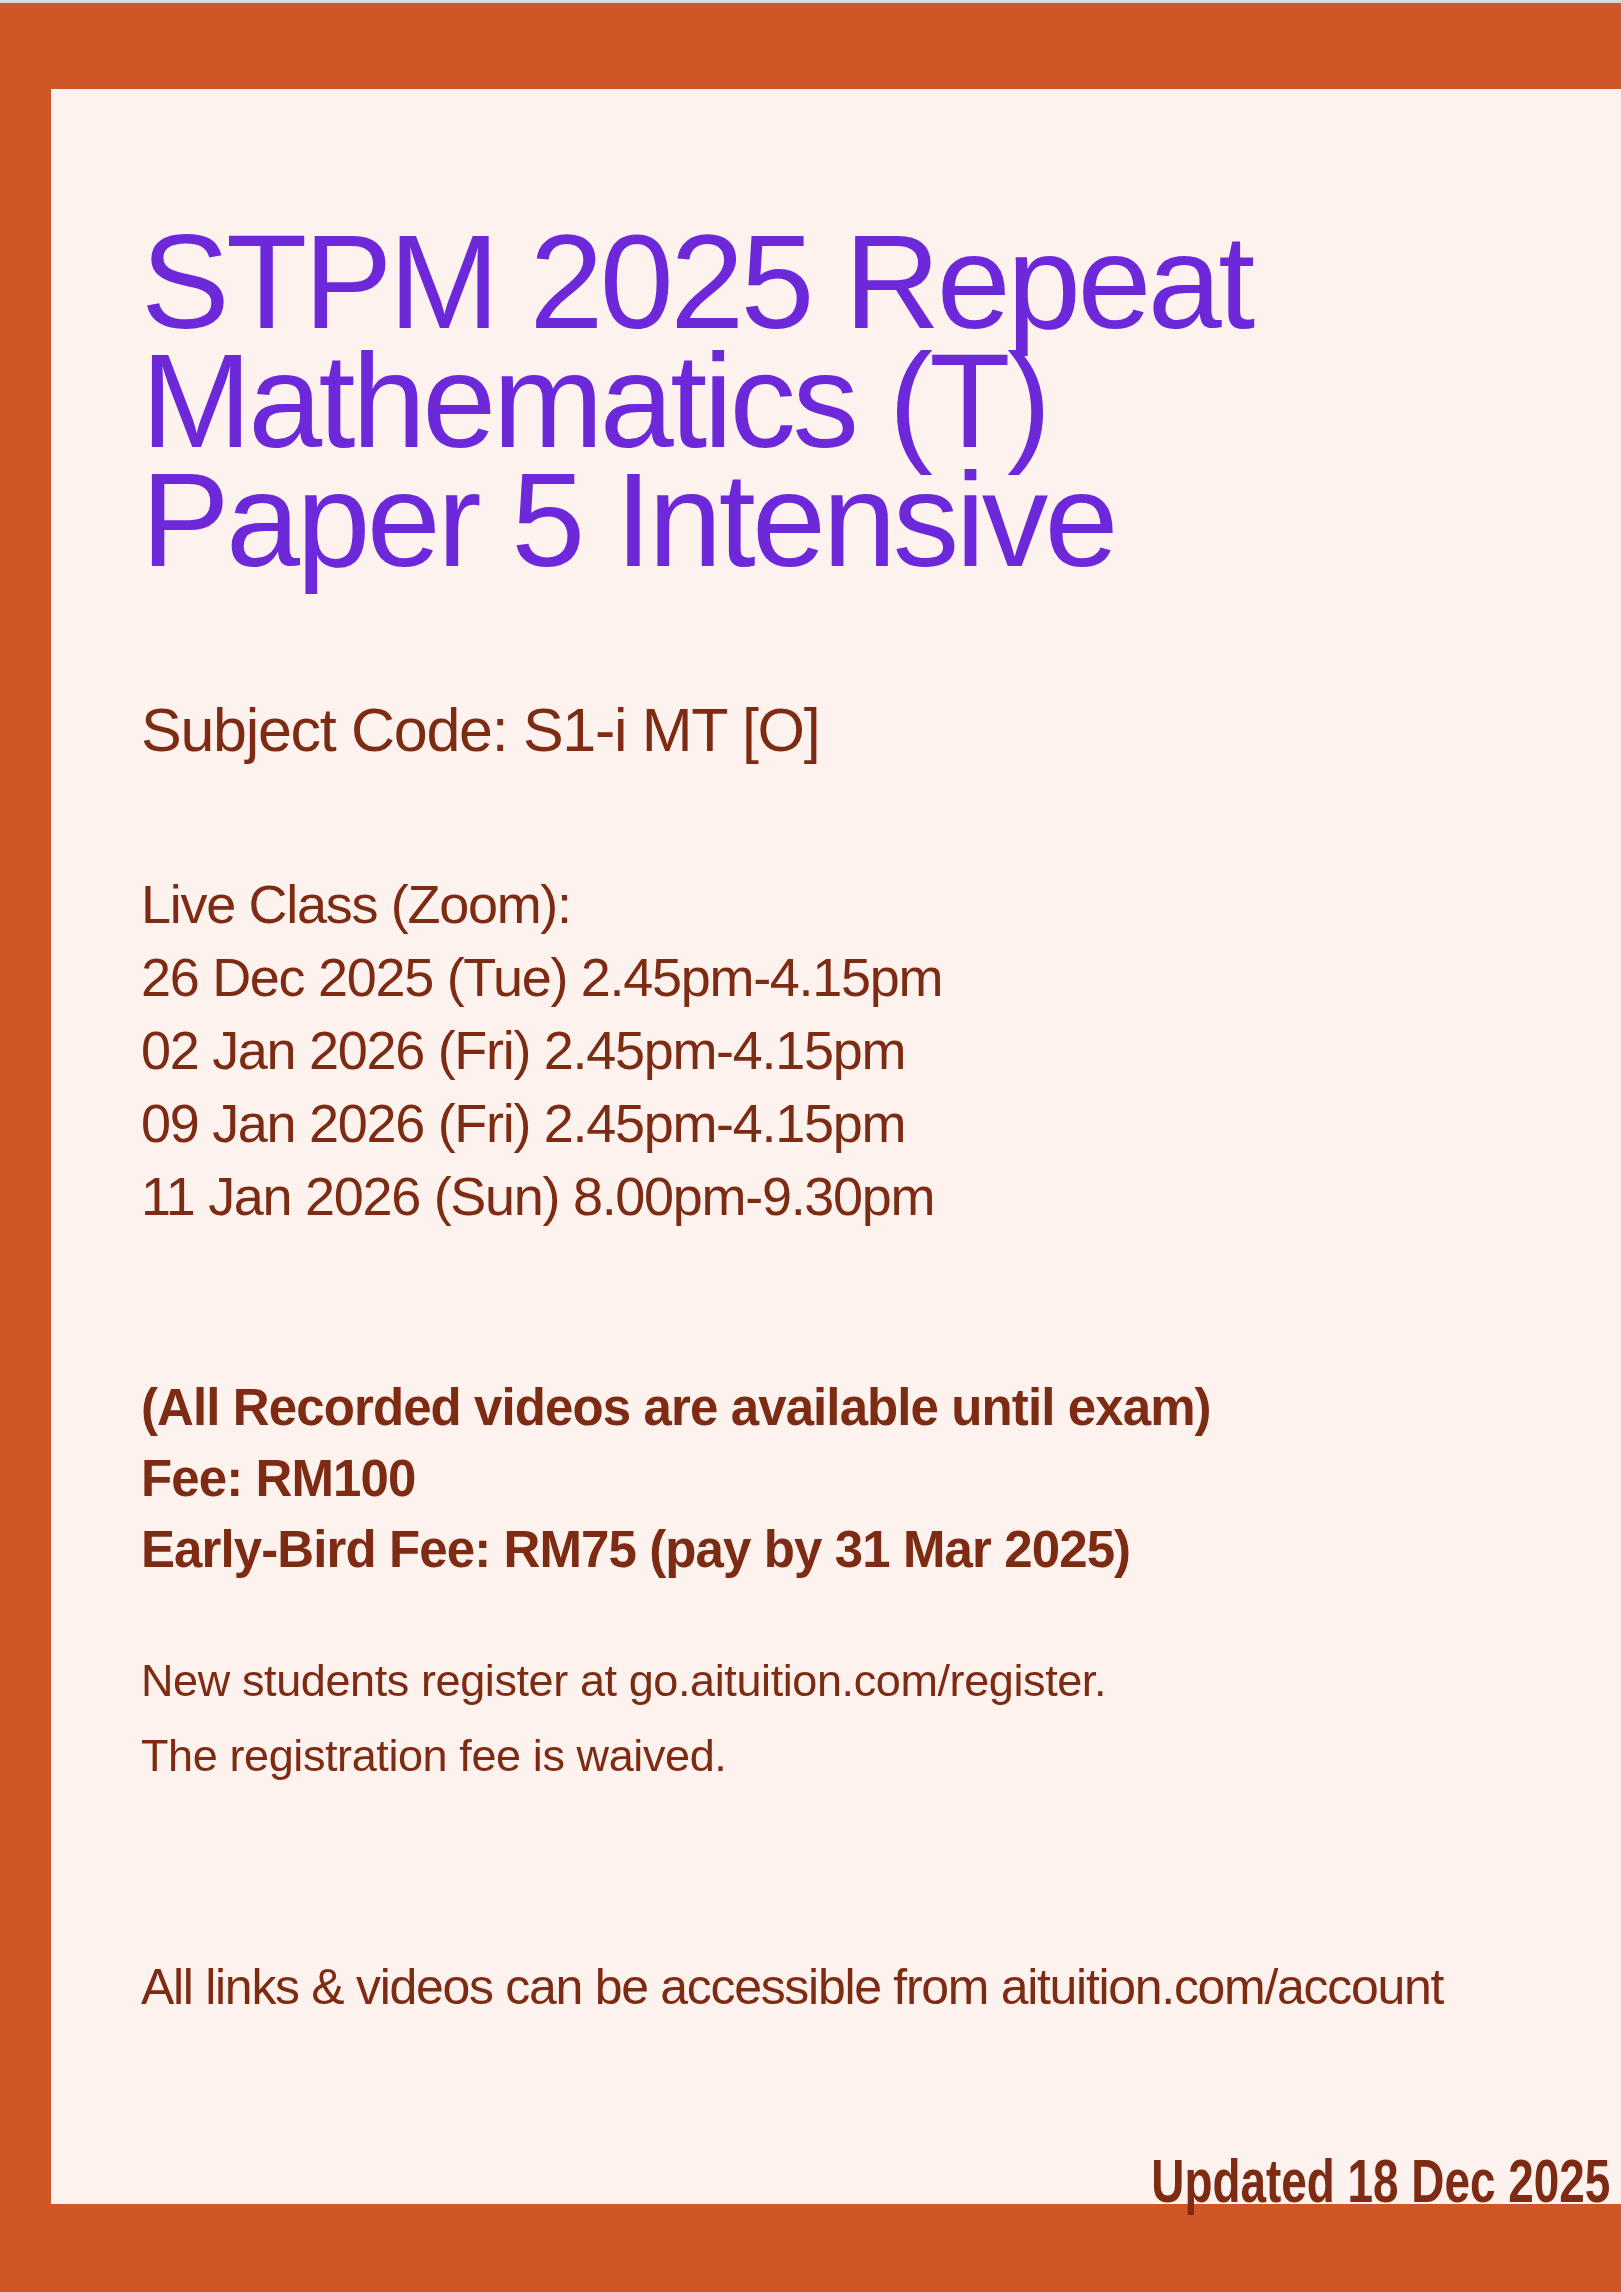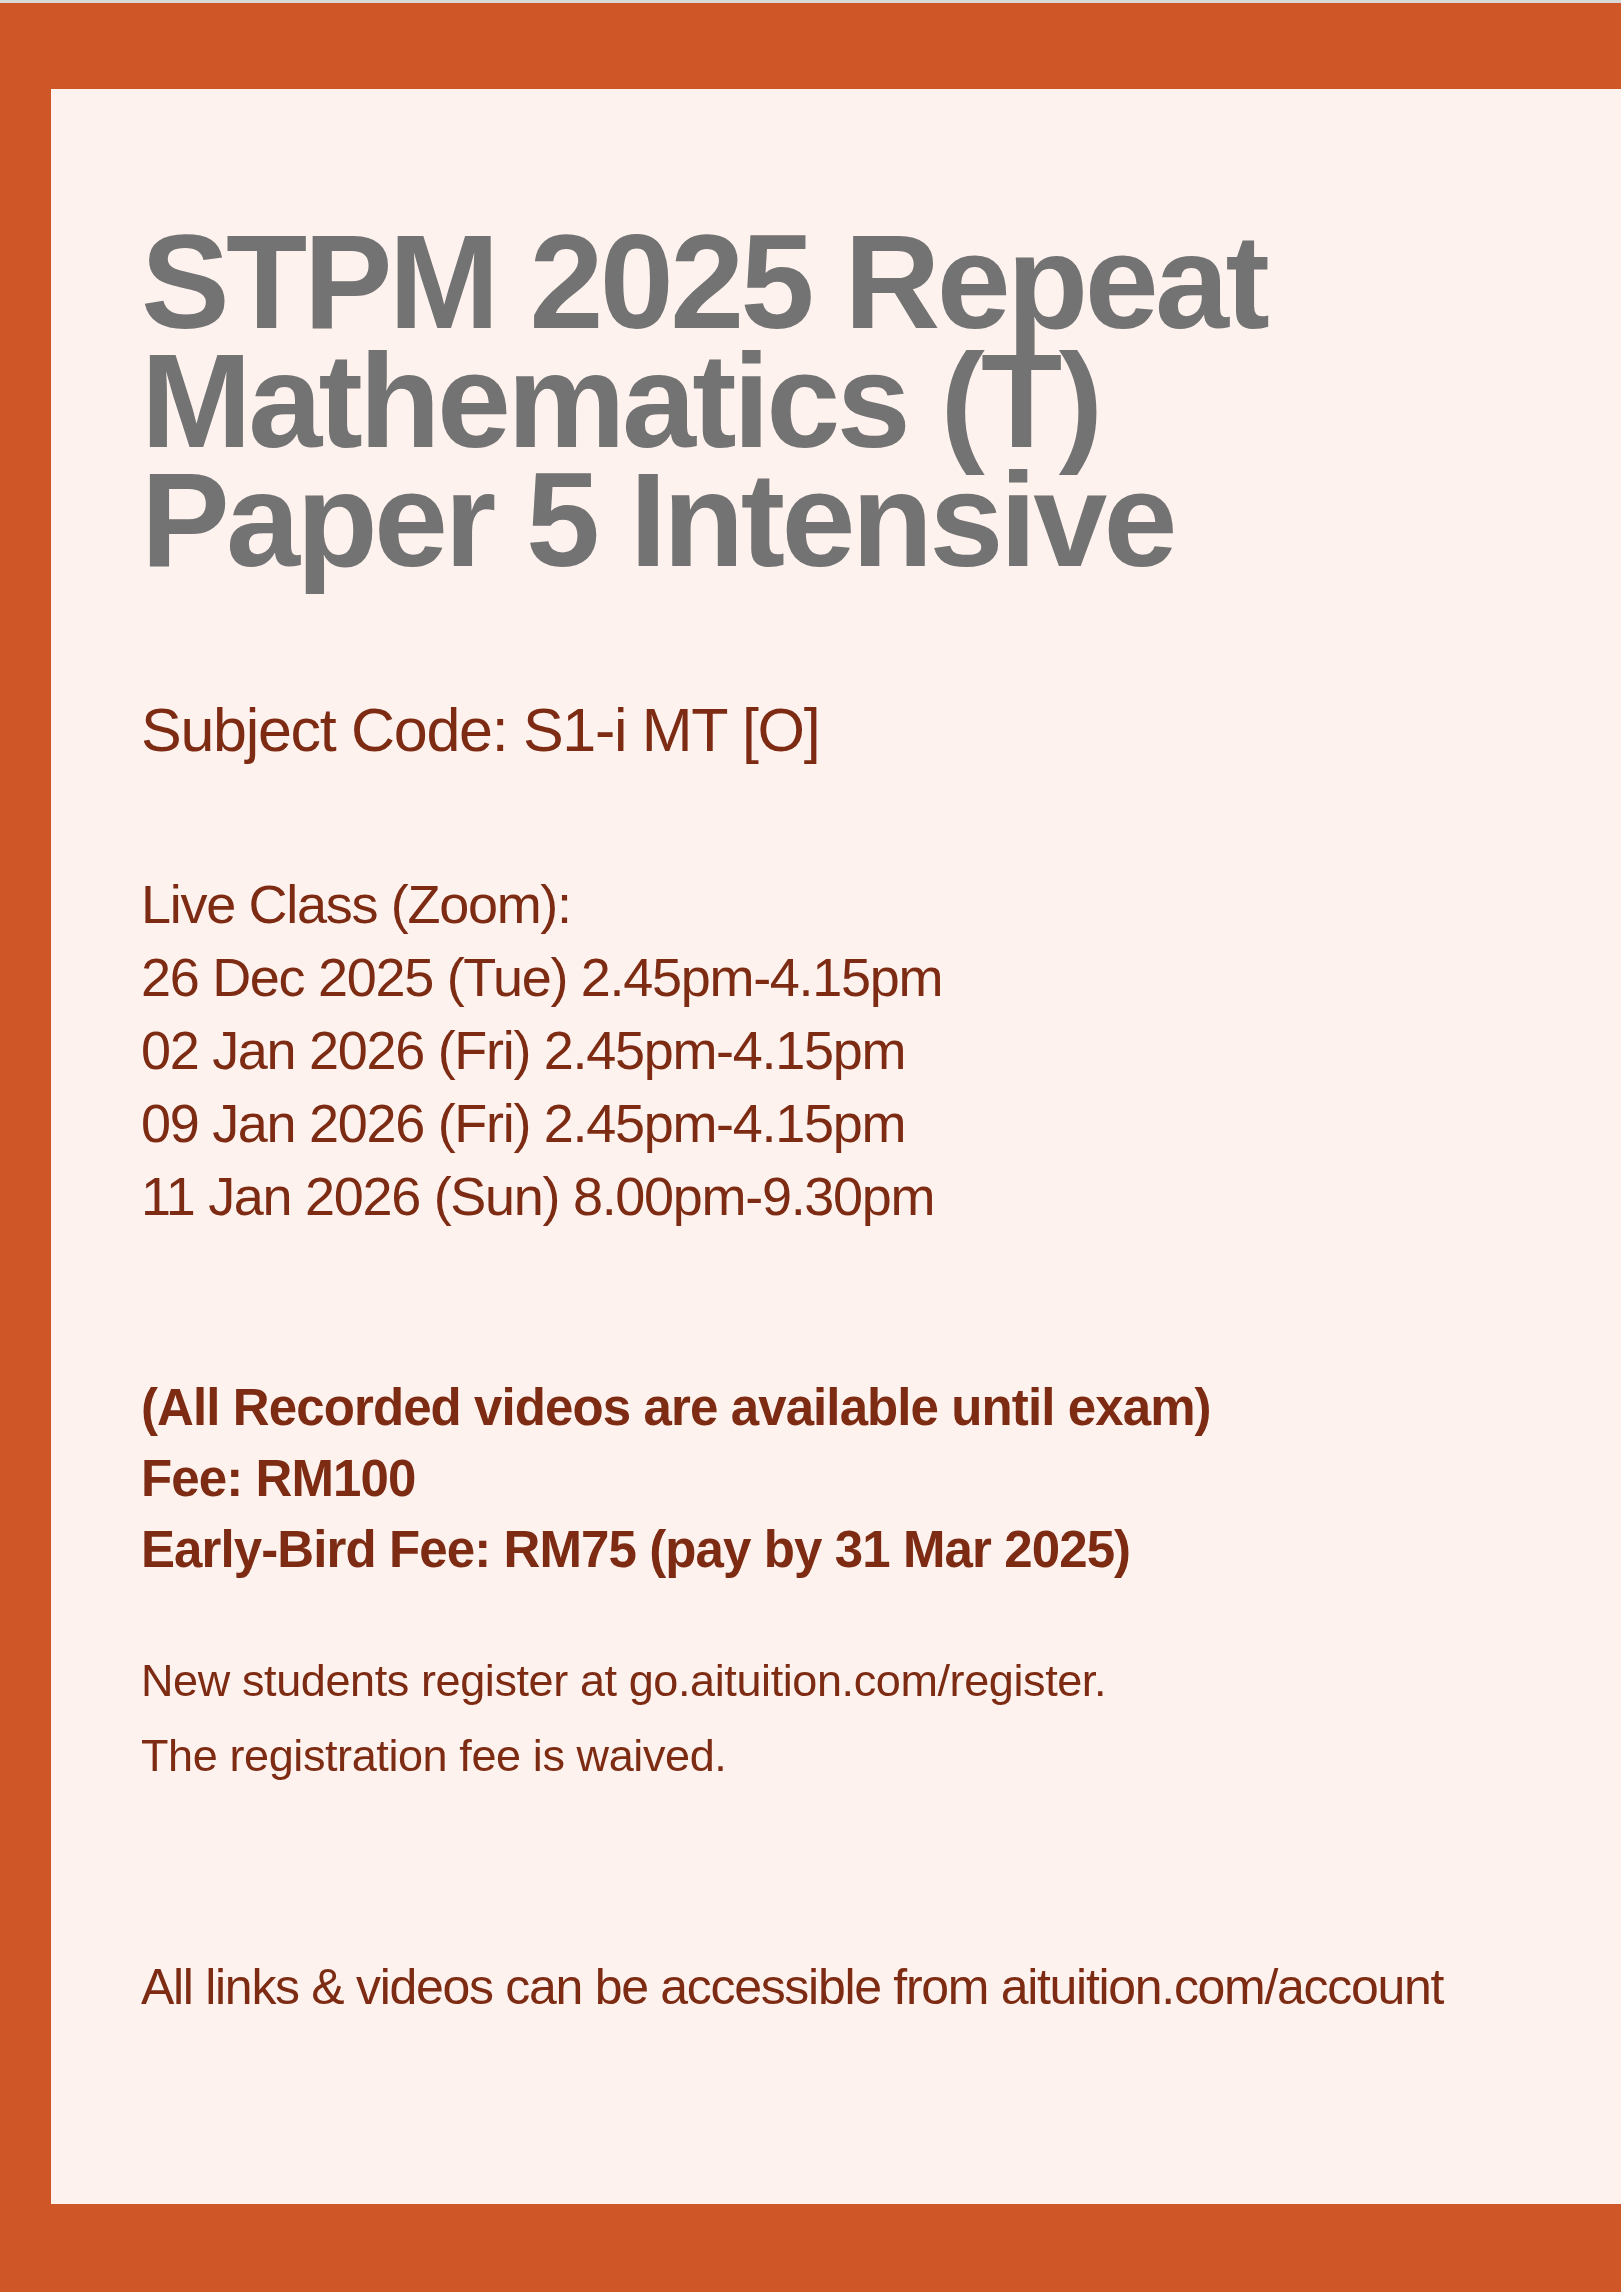--- a/index.html
+++ b/index.html
@@ -17,23 +17,23 @@
   .band-left   { position: absolute; top: 0; left: 0; width: 51px;  height: 100%; background: #CE5627; z-index: 1; }
   .band-bottom { position: absolute; bottom: 0; left: 0; width: 100%; height: 89px; background: #CE5627; z-index: 1; }
   .hairline    { position: absolute; top: 0; left: 0; width: 100%; height: 2.7px; background: #D9D9D9; z-index: 2; }
 
   .txt { position: absolute; left: 141px; white-space: nowrap; z-index: 3; }
 
   .title {
     top: 223px;
     font-size: 133px;
     line-height: 119px;
-    font-weight: 700;
+    font-weight: 400;
     letter-spacing: -3.6px;
-    color: #737373;
+    color: #6d28d9;
   }
   .subject-code {
     top: 695px;
     font-size: 61px;
     line-height: 70px;
     letter-spacing: -1.3px;
   }
   .schedule {
     top: 868px;
     font-size: 54px;
@@ -106,15 +106,18 @@
     <div>Early-Bird Fee: RM75 (pay by 31 Mar 2025)</div>
   </div>
 
   <div class="txt registration">
     <div>New students register at go.aituition.com/register.</div>
     <div>The registration fee is waived.</div>
   </div>
 
   <div class="txt footer-note">All links &amp; videos can be accessible from aituition.com/account</div>
 
+  <div class="txt updated">
+    <span class="squeeze">Updated 18 Dec 2025</span>
+  </div>
 
 </div>
 
 
 </body></html>

